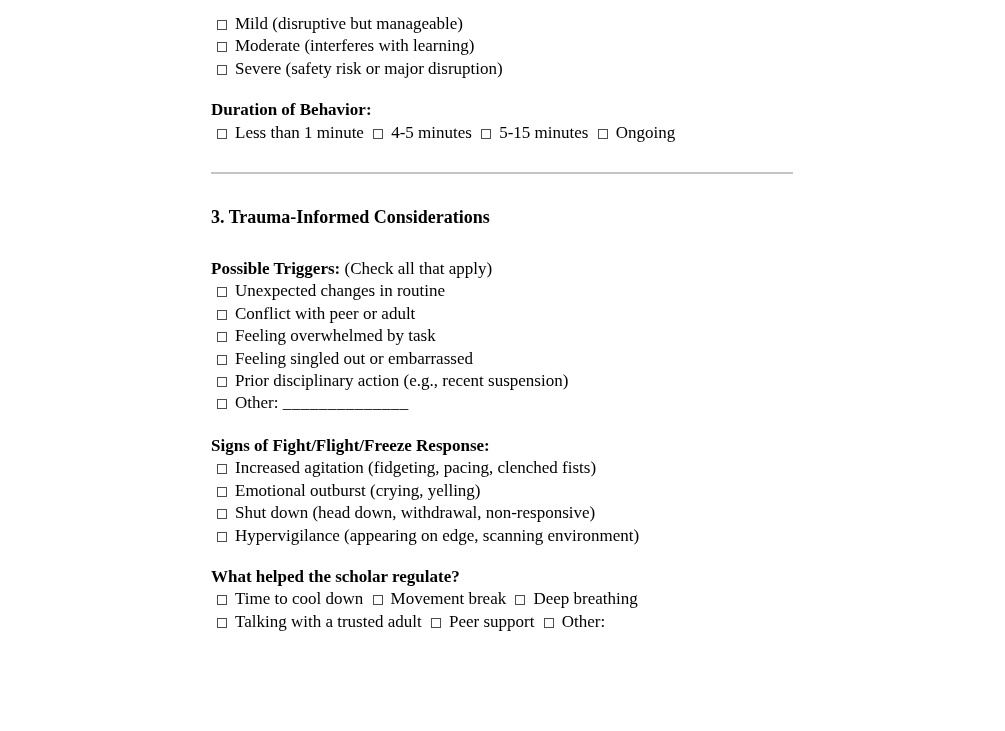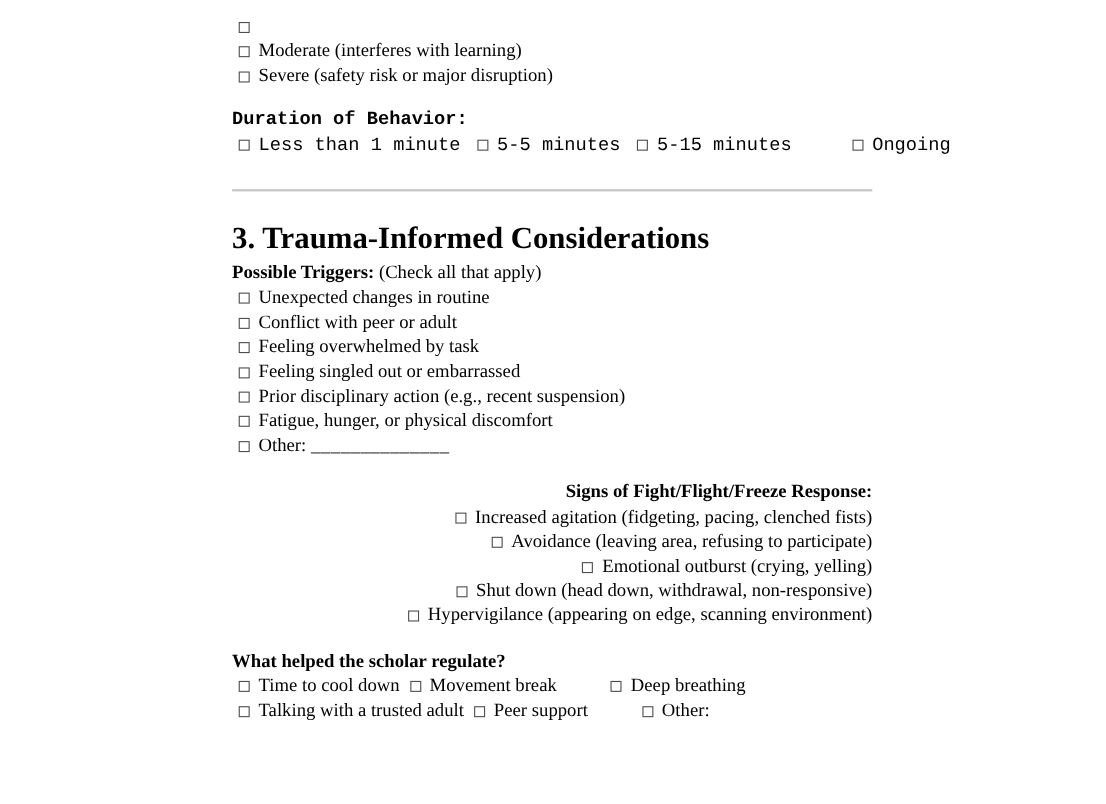--- a/index.html
+++ b/index.html
@@ -18,86 +18,86 @@
     color: #000000;
   }
   .page {
     position: absolute;
     left: 211px;
     top: 0;
     width: 582px;
     padding-top: 13px;
   }
   .sec { margin: 0; }
-  .sec-duration  { margin-top: 19px; font-family: Liberation Mono, monospace; }
-  .sec-triggers  { margin-top: 7px; }
-  .sec-fff       { margin-top: 20px; text-align: right; }
+  .sec-duration  { margin-top: 19px; }
+  .sec-triggers  { margin-top: 28px; }
+  .sec-fff       { margin-top: 20px; }
   .sec-regulate  { margin-top: 19px; }
   .sec-heading {
     font-weight: bold;
     margin: 0;
   }
   .heading-note {
     font-weight: normal;
   }
   .divider {
     border: none;
     height: 2px;
     background: #c4c4c4;
     margin: 28px 0 0 0;
     width: 582px;
   }
   h2.doc-h3 {
-    font-size: 28px;
+    font-size: 18px;
     line-height: 26px;
     font-weight: bold;
     margin: 30px 0 0 0;
   }
   .row {
     padding-left: 6px;
     white-space: nowrap;
   }
   .cb {
     display: inline-block;
     width: 10px;
     height: 10px;
     border: 1.5px solid #4d4d4d;
     background: #ffffff;
     margin-right: 8px;
     vertical-align: -1px;
     box-sizing: border-box;
   }
   .opt { margin-right: 5px; }
-  .opt:last-child { margin-right: 0; margin-left: 40px; }
+  .opt:last-child { margin-right: 0; }
   .blank {
     letter-spacing: 0.5px;
   }
 </style>
 </head>
 <body>
 
 <div class="page">
 
   <div class="sec sec-intensity">
     <div class="row">
-      <span class="cb"></span>
+      <span class="cb"></span><span>Mild (disruptive but manageable)</span>
     </div>
     <div class="row">
       <span class="cb"></span><span>Moderate (interferes with learning)</span>
     </div>
     <div class="row">
       <span class="cb"></span><span>Severe (safety risk or major disruption)</span>
     </div>
   </div>
 
   <div class="sec sec-duration">
     <div class="sec-heading">Duration of Behavior:</div>
     <div class="row">
       <span class="opt"><span class="cb"></span><span>Less than 1 minute</span></span>
-      <span class="opt"><span class="cb"></span><span>5-5 minutes</span></span>
+      <span class="opt"><span class="cb"></span><span>4-5 minutes</span></span>
       <span class="opt"><span class="cb"></span><span>5-15 minutes</span></span>
       <span class="opt"><span class="cb"></span><span>Ongoing</span></span>
     </div>
   </div>
 
   <hr class="divider">
 
   <h2 class="doc-h3">3. Trauma-Informed Considerations</h2>
 
   <div class="sec sec-triggers">
@@ -111,34 +111,28 @@
     <div class="row">
       <span class="cb"></span><span>Feeling overwhelmed by task</span>
     </div>
     <div class="row">
       <span class="cb"></span><span>Feeling singled out or embarrassed</span>
     </div>
     <div class="row">
       <span class="cb"></span><span>Prior disciplinary action (e.g., recent suspension)</span>
     </div>
     <div class="row">
-      <span class="cb"></span><span>Fatigue, hunger, or physical discomfort</span>
-    </div>
-    <div class="row">
       <span class="cb"></span><span>Other:</span> <span class="blank">______________</span>
     </div>
   </div>
 
   <div class="sec sec-fff">
     <div class="sec-heading">Signs of Fight/Flight/Freeze Response:</div>
     <div class="row">
       <span class="cb"></span><span>Increased agitation (fidgeting, pacing, clenched fists)</span>
-    </div>
-    <div class="row">
-      <span class="cb"></span><span>Avoidance (leaving area, refusing to participate)</span>
     </div>
     <div class="row">
       <span class="cb"></span><span>Emotional outburst (crying, yelling)</span>
     </div>
     <div class="row">
       <span class="cb"></span><span>Shut down (head down, withdrawal, non-responsive)</span>
     </div>
     <div class="row">
       <span class="cb"></span><span>Hypervigilance (appearing on edge, scanning environment)</span>
     </div>

